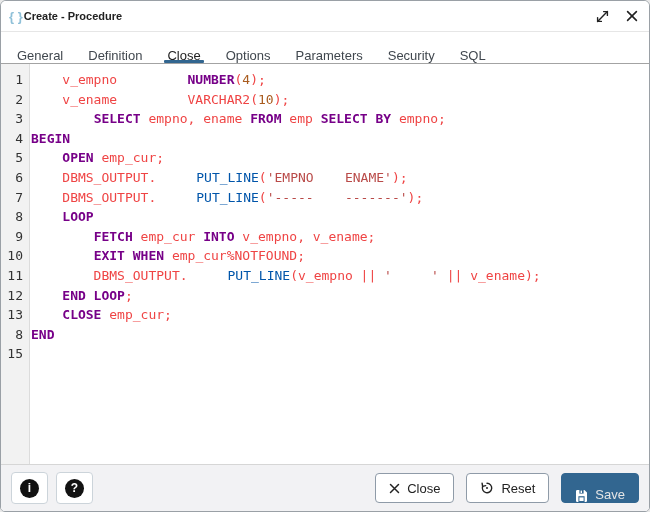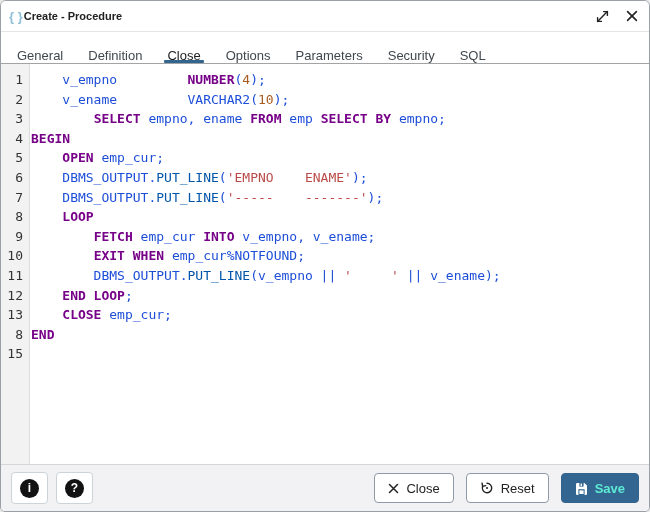--- a/index.html
+++ b/index.html
@@ -27,38 +27,38 @@
     font-family:"DejaVu Sans Mono","Liberation Mono",monospace;
     font-size:13px;line-height:19.6px;}
   .gutter{flex:0 0 29px;width:29px;background:#f2f2f2;border-right:1px solid #dcdcdc;
     box-sizing:border-box;padding-top:6px;text-align:right;}
   .gutter .ln{display:block;height:19.6px;padding-right:6px;color:#333;}
   .code{flex:1 1 auto;padding-top:6px;padding-left:1px;overflow:hidden;cursor:text;}
   .code .line{height:19.6px;white-space:pre;color:#222;}
   .kw{color:var(--kw,#770088);font-weight:bold;}
   .num{color:var(--num,#a95c1f);}
   .str{color:var(--str,#b94a48);}
-  .fn{color:var(--fn,#0055aa);}
-  .plain{color:#1d4ed8;}
+  .fn{color:var(--fn,#0055aa);margin-left:40px;}
+  .plain{color:#ef4444;}
   
   .ftr{height:46px;flex:0 0 46px;background:#f2f2f4;border-top:1px solid #d6d6d6;
     display:flex;align-items:center;padding:0 10px;}
   .icon-btn{width:35px;height:30px;background:#fff;border:1px solid #ccd4da;
     border-radius:4px;display:flex;align-items:center;justify-content:center;
     margin-right:8px;cursor:pointer;}
   .circle{width:19px;height:19px;border-radius:50%;background:#121212;color:#fff;
     font-size:12px;font-weight:bold;display:flex;align-items:center;
     justify-content:center;line-height:1;}
   .spacer{flex:1;}
   .btn{height:30px;box-sizing:border-box;border-radius:4px;display:inline-flex;
     align-items:center;gap:7px;padding:0 13px;font-size:13px;cursor:pointer;
     background:#fff;border:1px solid #8f9ba8;color:#222;margin-left:12px;
     font-family:"Liberation Sans",sans-serif;}
   .btn.primary{background:var(--accent,#326690);border-color:var(--accent,#326690);
-    color:#5eead4;font-weight:bold;}
+    color:#e5e5e5;font-weight:normal;align-items:flex-end;}
   svg{display:block;}
 </style>
 </head>
 <body>
 
 <div class="dialog">
 
   <div class="hdr">
     <span class="braces">{ }</span>
     <span class="title">Create - Procedure</span>

